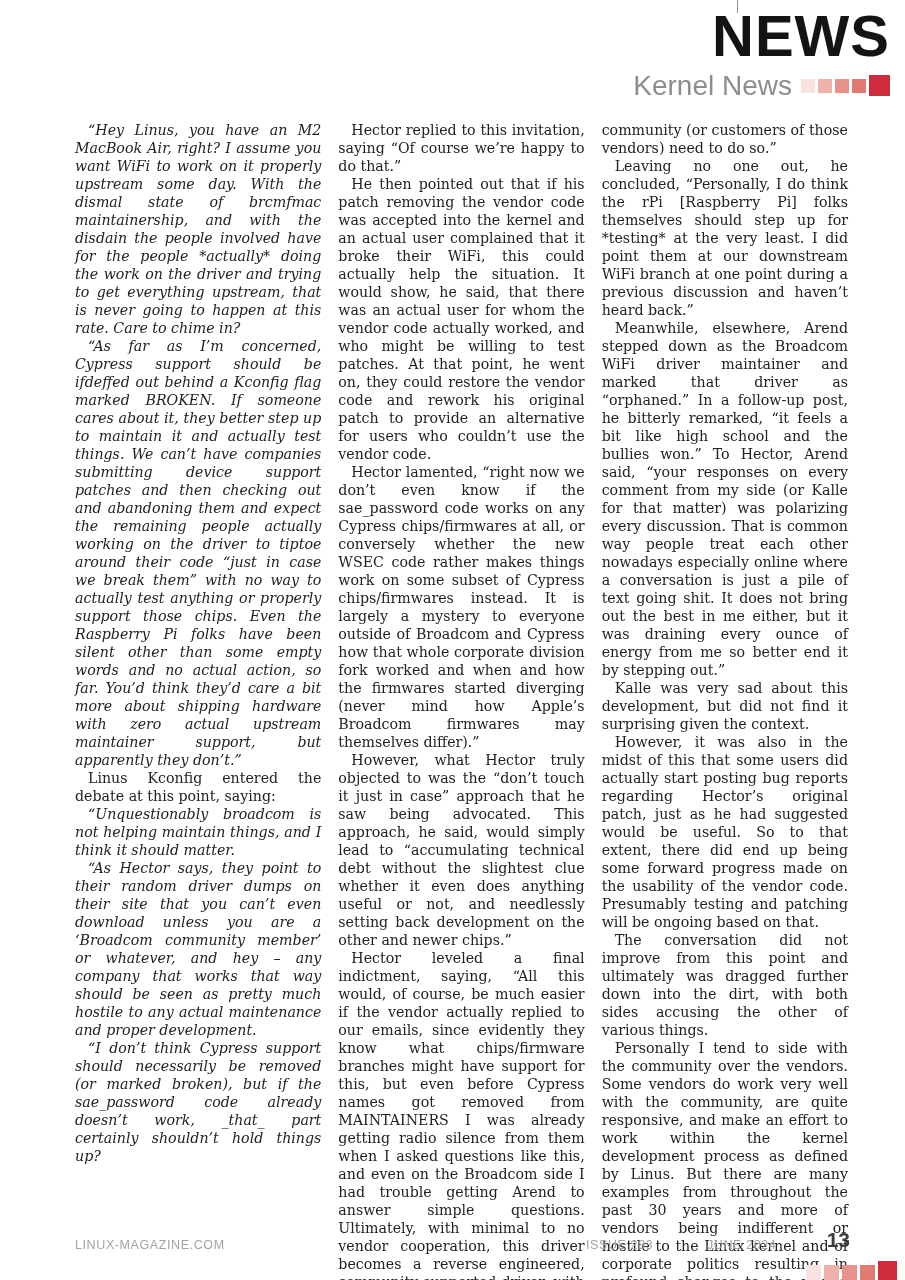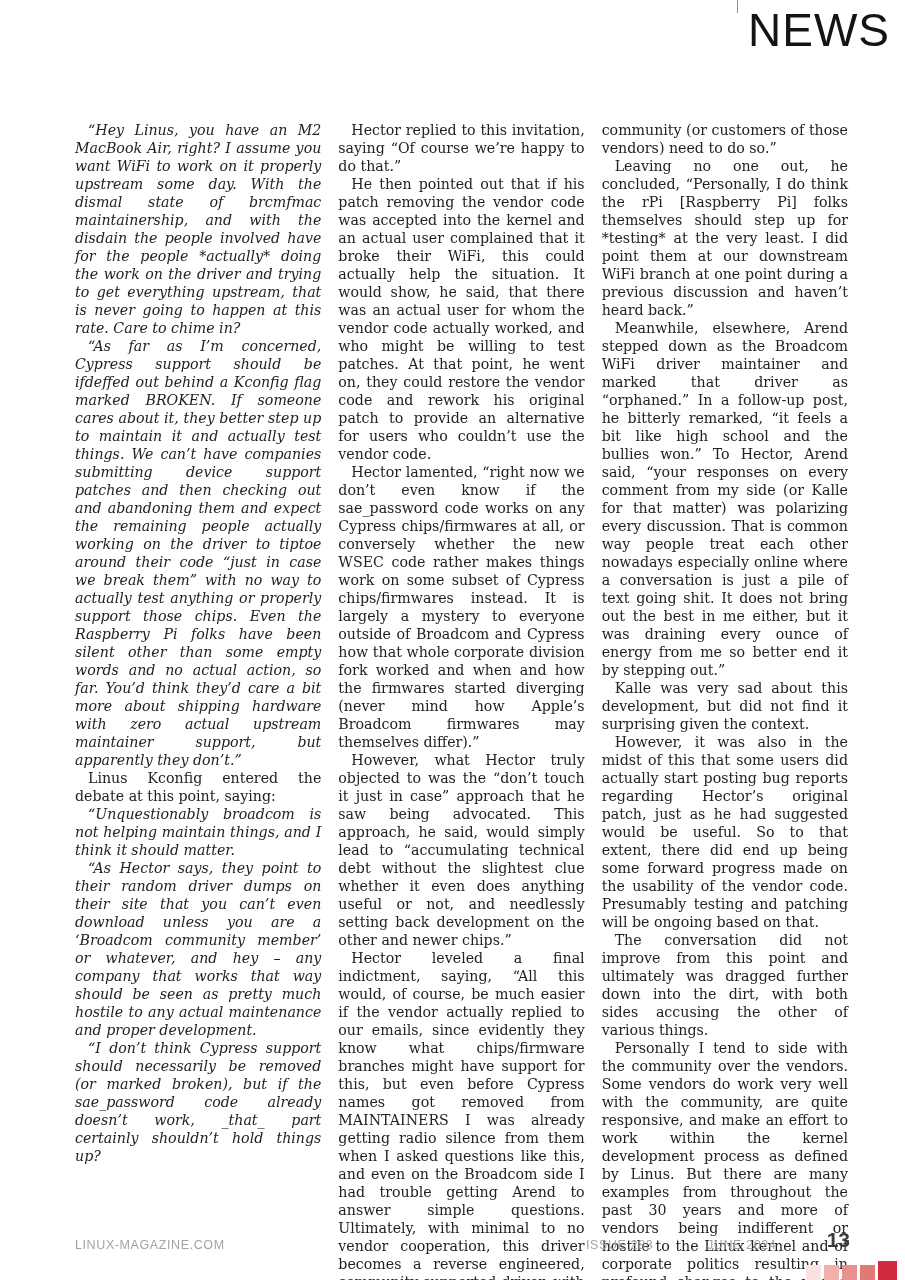--- a/index.html
+++ b/index.html
@@ -2,22 +2,22 @@
 <html lang="en"><head>
 <meta charset="utf-8">
 <style>
   html,body{margin:0;padding:0;background:#ffffff;}
   .page{position:relative;width:905px;height:1280px;background:#ffffff;overflow:hidden;
         font-family:"DejaVu Serif",serif;color:#1d1d1d;}
   .crop-mark{position:absolute;left:737px;top:0;width:1px;height:13px;background:#8f8f8f;}
 
   
   .header{position:absolute;top:6px;right:15px;text-align:right;}
-  .news-title{font-family:"Liberation Sans",sans-serif;font-size:46px;line-height:1.05;
-              font-weight:400;color:#141414;letter-spacing:1px;}
+  .news-title{font-family:"Liberation Sans",sans-serif;font-size:58px;line-height:1.05;
+              font-weight:700;color:#141414;letter-spacing:1px;}
   .subtitle-row{display:flex;align-items:center;justify-content:flex-end;gap:9px;margin-top:3px;}
   .kernel-news{font-family:"Liberation Sans",sans-serif;font-size:28px;color:#8d8d8d;font-weight:400;}
   .squares{display:flex;align-items:center;gap:3px;}
   .squares .sq{width:14px;height:14px;display:inline-block;}
   .squares .sq-large{width:21px;height:21px;}
 
   
   .article{position:absolute;top:121px;left:75px;right:57px;display:flex;gap:17px;}
   .col{flex:1;min-width:0;font-size:14.2px;line-height:18px;text-align:justify;
        hyphens:auto;-webkit-hyphens:auto;color:#222;}
@@ -38,20 +38,30 @@
 </style>
 </head>
 <body>
 
 <div class="page">
 
   <div class="crop-mark"></div>
 
   <div class="header">
     <div class="news-title">NEWS</div>
+    <div class="subtitle-row">
+      <span class="kernel-news">Kernel News</span>
+      <span class="squares">
+          <span class="sq" style="background: rgb(248, 227, 225);"></span>
+          <span class="sq" style="background: rgb(240, 177, 171);"></span>
+          <span class="sq" style="background: rgb(232, 146, 139);"></span>
+          <span class="sq" style="background: rgb(224, 122, 115);"></span>
+          <span class="sq sq-large" style="background: rgb(209, 43, 62);"></span>
+        </span>
+    </div>
   </div>
 
   <div class="article">
       <div class="col">
         <p class="italic indent">“Hey Linus, you have an M2 MacBook Air, right? I assume you want WiFi to work on it properly upstream some day. With the dismal state of brcmfmac maintainership, and with the disdain the people involved have for the people *actually* doing the work on the driver and trying to get everything upstream, that is never going to happen at this rate. Care to chime in?</p>
         <p class="italic indent">“As far as I’m concerned, Cypress support should be ifdeffed out behind a Kconfig flag marked BROKEN. If someone cares about it, they better step up to maintain it and actually test things. We can’t have companies submitting device support patches and then checking out and abandoning them and expect the remaining people actually working on the driver to tiptoe around their code “just in case we break them” with no way to actually test anything or properly support those chips. Even the Raspberry Pi folks have been silent other than some empty words and no actual action, so far. You’d think they’d care a bit more about shipping hardware with zero actual upstream maintainer support, but apparently they don’t.”</p>
         <p class="indent">Linus Kconfig entered the debate at this point, saying:</p>
         <p class="italic indent">“Unquestionably broadcom is not helping maintain things, and I think it should matter.</p>
         <p class="italic indent">“As Hector says, they point to their random driver dumps on their site that you can’t even download unless you are a ‘Broadcom community member’ or whatever, and hey – any company that works that way should be seen as pretty much hostile to any actual maintenance and proper development.</p>
         <p class="italic indent">“I don’t think Cypress support should necessarily be removed (or marked broken), but if the sae_password code already doesn’t work, _that_ part certainly shouldn’t hold things up?</p>

